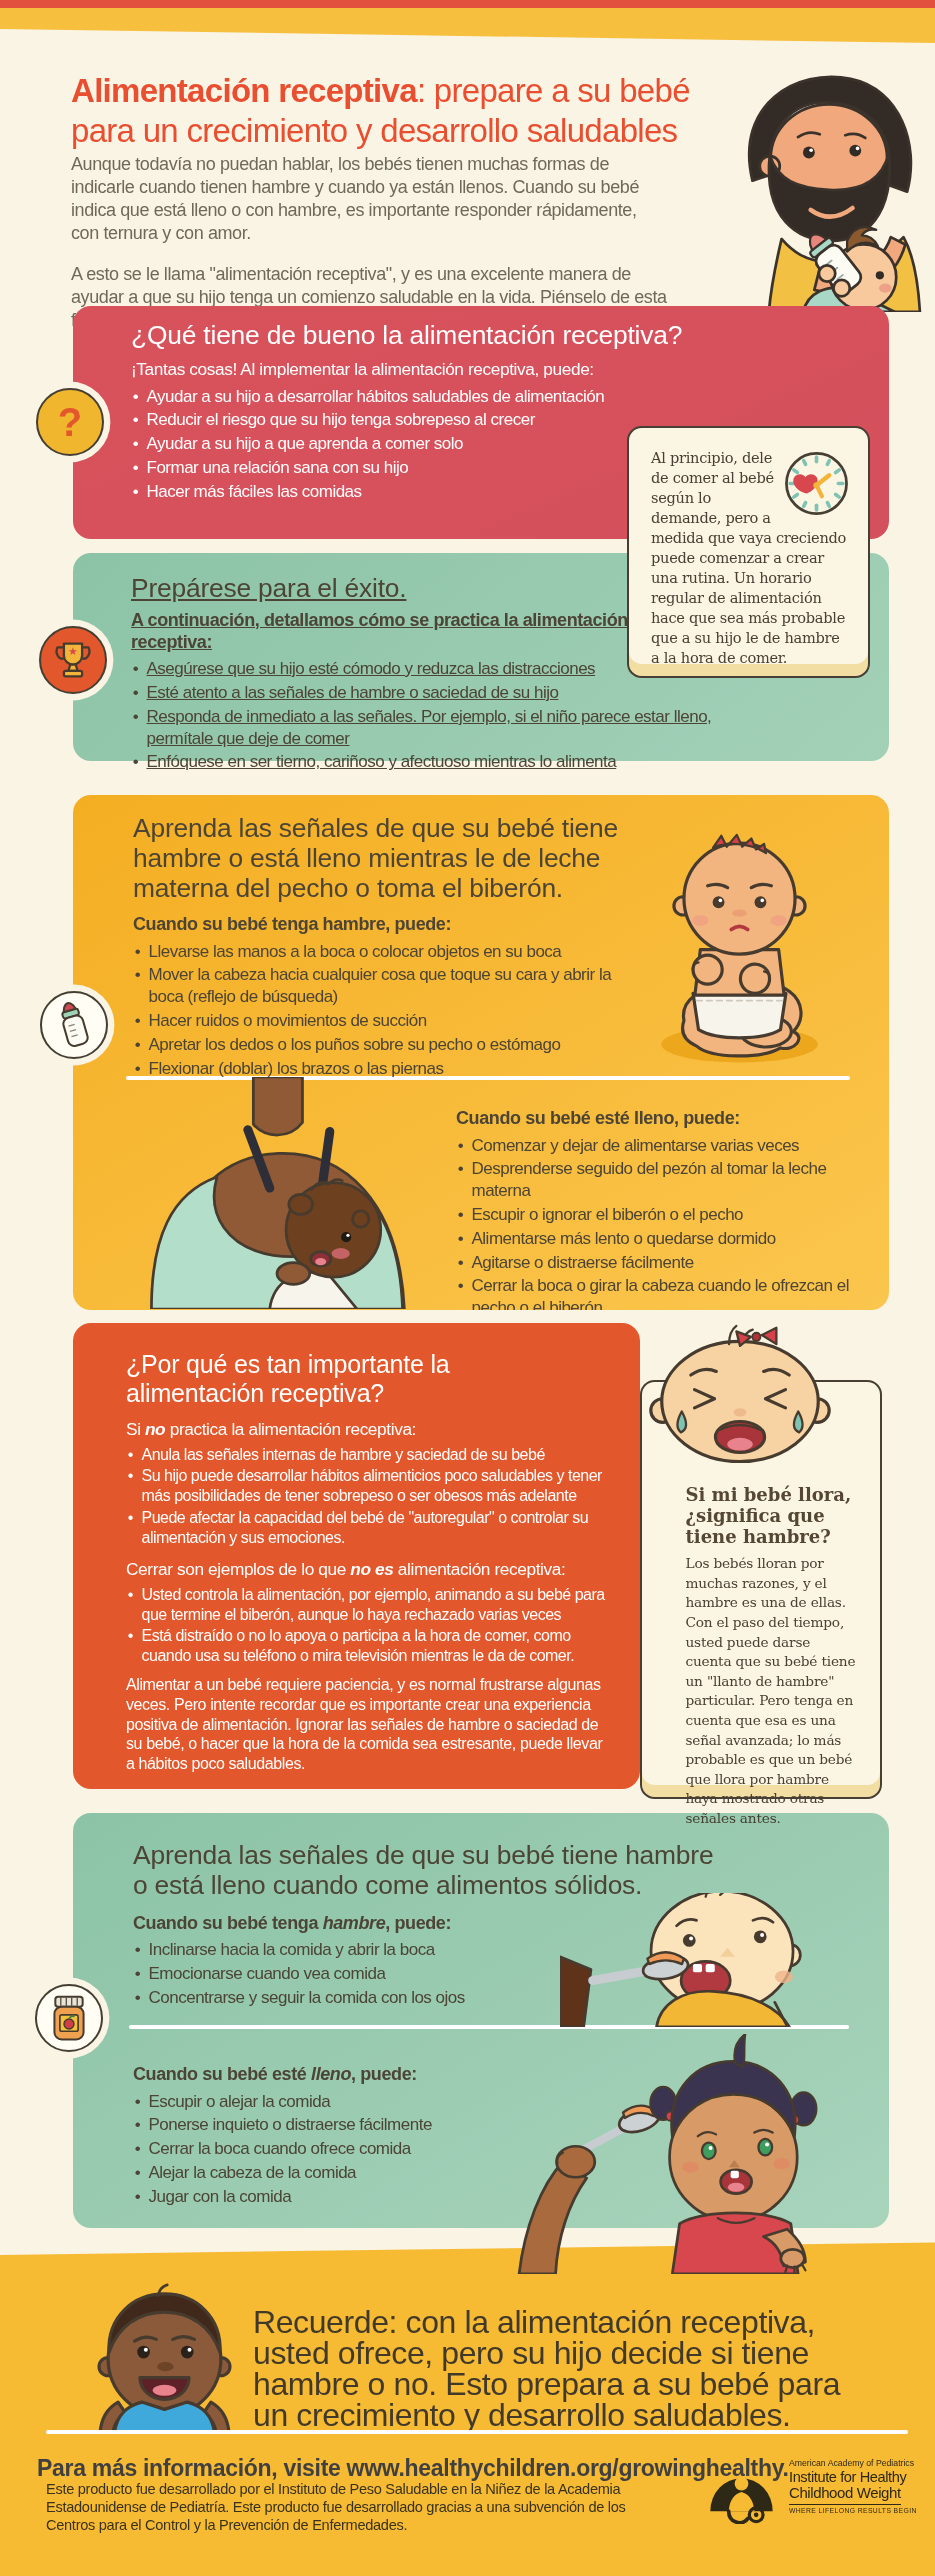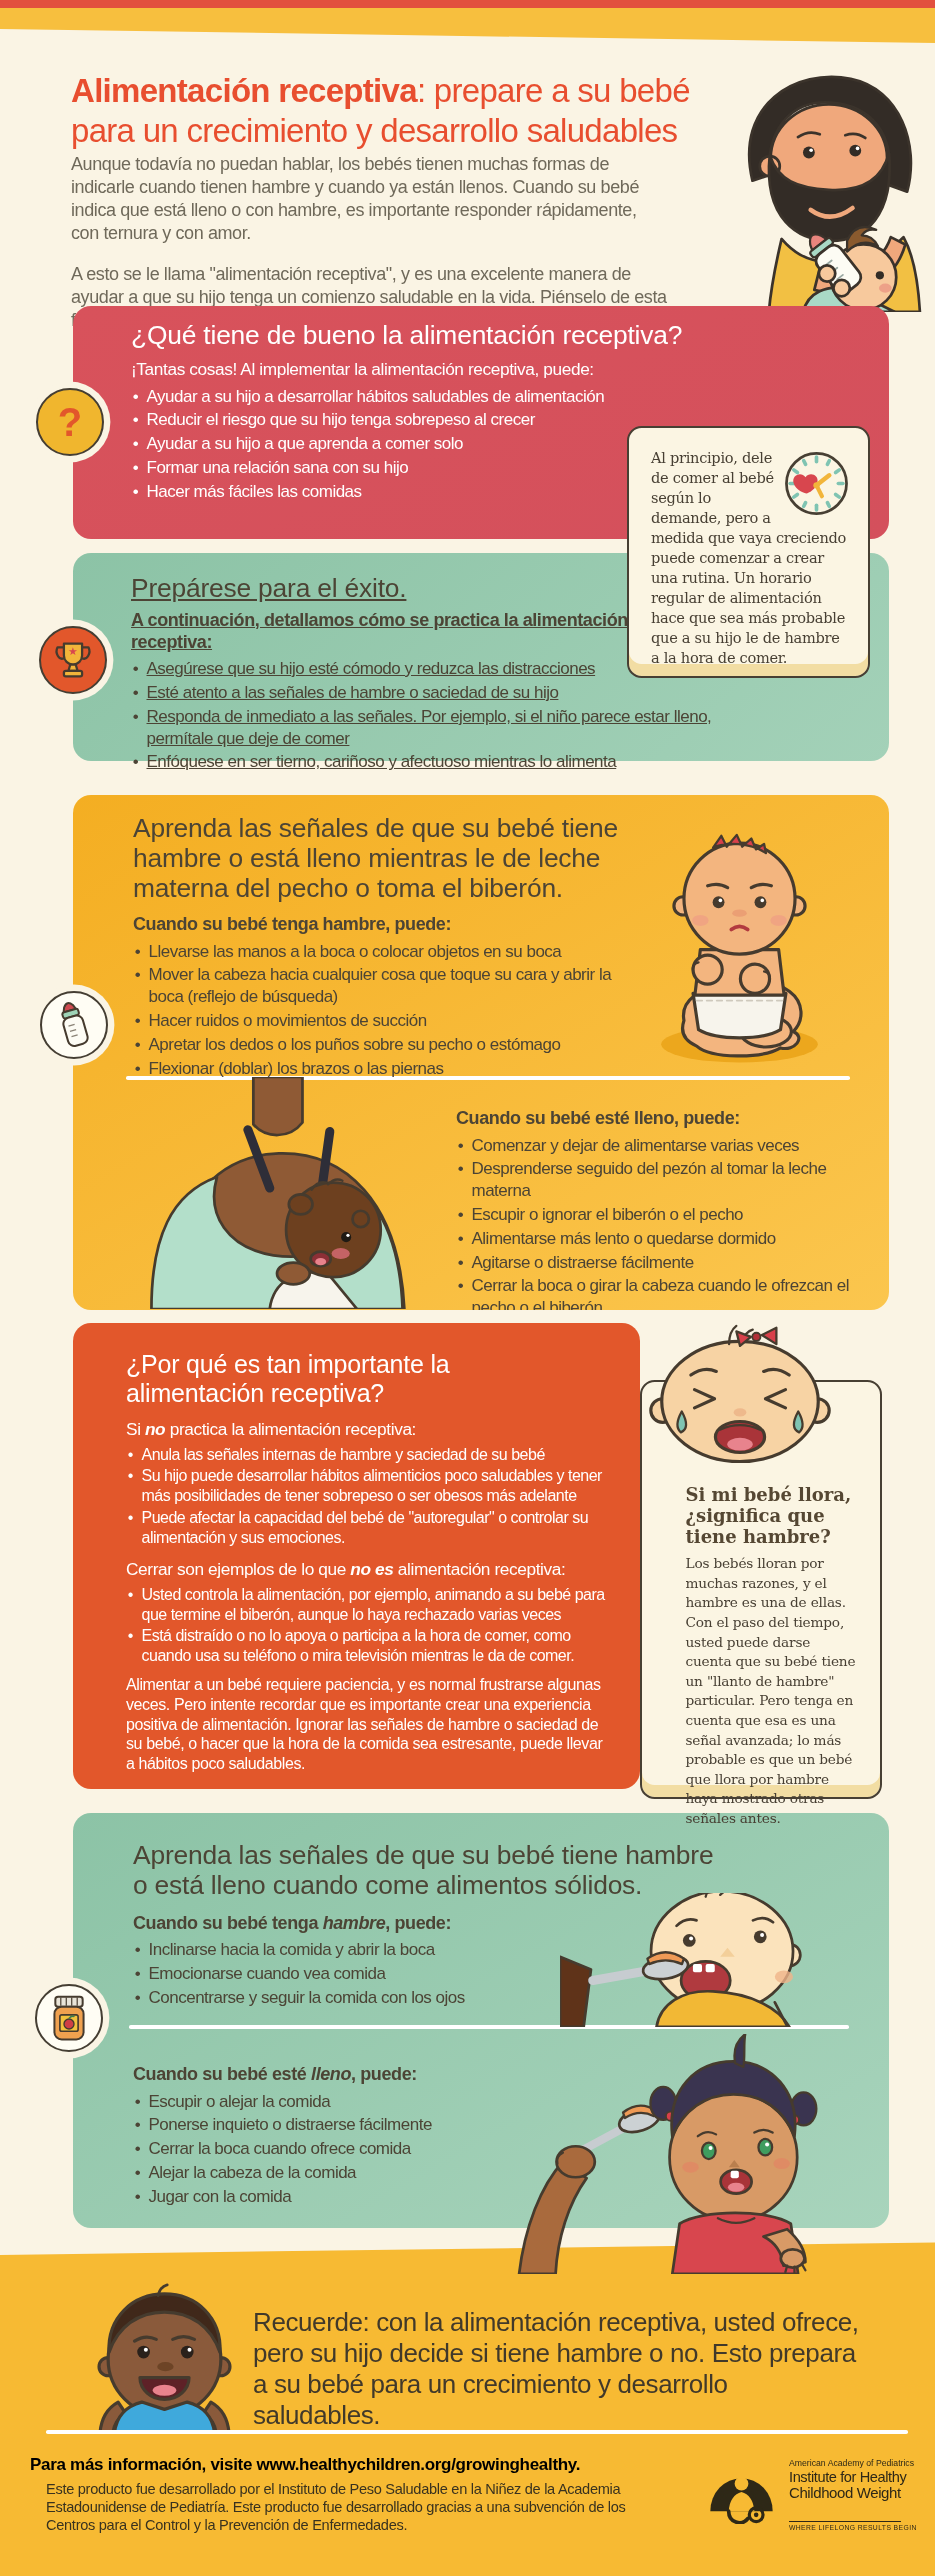--- a/index.html
+++ b/index.html
@@ -76,32 +76,32 @@
 
   
   .milk-divider{left:53px;top:281px;width:724px;}
   .milk-right{left:383px;top:313px;width:419px;}
   .solids-divider{left:56px;top:212px;width:720px;}
   .solids-block2{left:60px;top:251px;width:428px;}
 
   
   .footer-band{left:0;top:2237px;width:100%;height:339px;background:#f7ba33;
                clip-path:polygon(0 18px,100% 5.5px,100% 100%,0 100%);}
-  .reminder{left:253px;top:2307px;width:607px;font-size:26px;line-height:31px;
+  .reminder{left:253px;top:2307px;width:607px;font-size:32px;line-height:31px;
             letter-spacing:-0.4px;color:#41392a;}
   .footer-divider{left:46px;top:2430px;width:862px;}
-  .footer-info{left:30px;top:2455px;font-size:17px;font-weight:700;letter-spacing:-0.3px;color:#000000;}
+  .footer-info{left:37px;top:2455px;font-size:23px;font-weight:700;letter-spacing:-0.3px;color:#404040;}
   .footer-credits{left:46px;top:2480px;width:583px;font-size:14.6px;line-height:18px;
                   letter-spacing:-0.3px;color:#39321f;}
   .logo{left:703px;top:2458px;display:flex;gap:9px;align-items:flex-start;color:#2e2817;}
   .logo-text{display:flex;flex-direction:column;}
   .logo-l1{font-size:8.7px;margin-bottom:1.8px;}
   .logo-l2{font-size:14.6px;line-height:15.5px;letter-spacing:-0.4px;}
   .logo-l3{font-size:15px;line-height:16.4px;letter-spacing:-0.4px;border-bottom:1.8px solid #2e2817;
-           padding-bottom:19px;margin-bottom:2.7px;width:fit-content;}
+           padding-bottom:2px;margin-bottom:2.7px;width:fit-content;}
   .logo-l4{font-size:6.8px;letter-spacing:0.4px;}
 </style>
 </head>
 <body>
 
 <div class="page">
 
   <div class="abs top-band z0"></div>
   <div class="abs top-red z1"></div>
 

